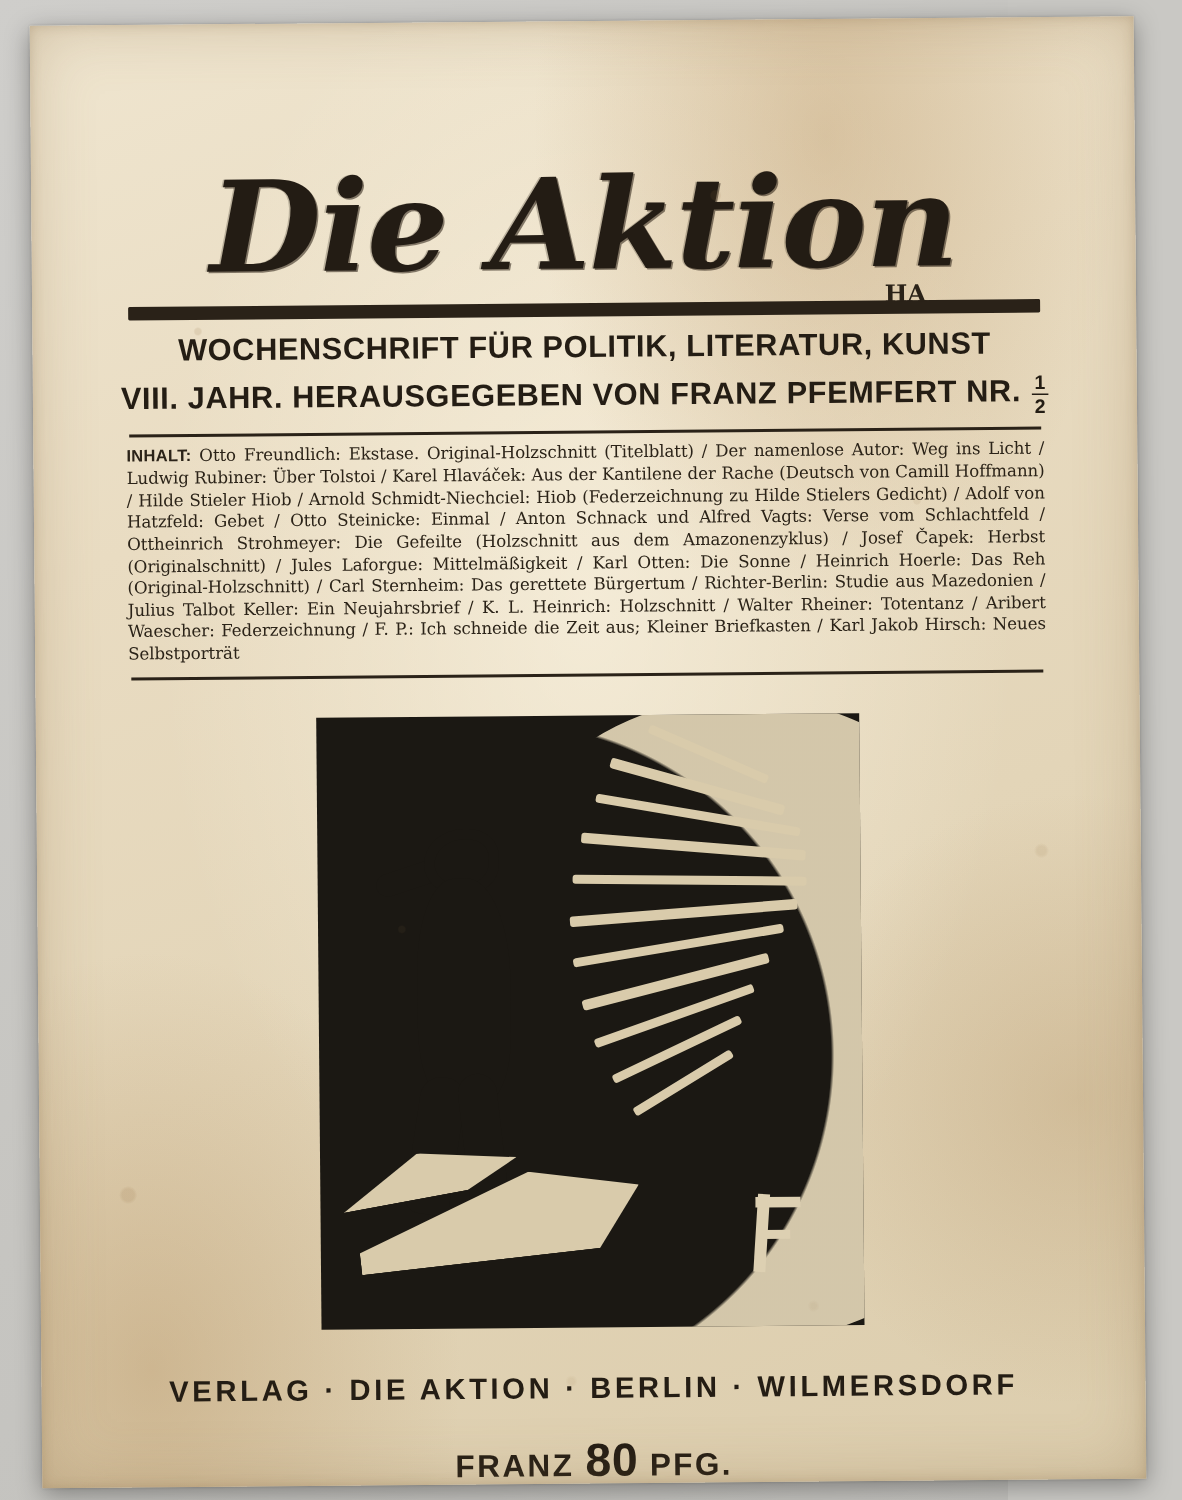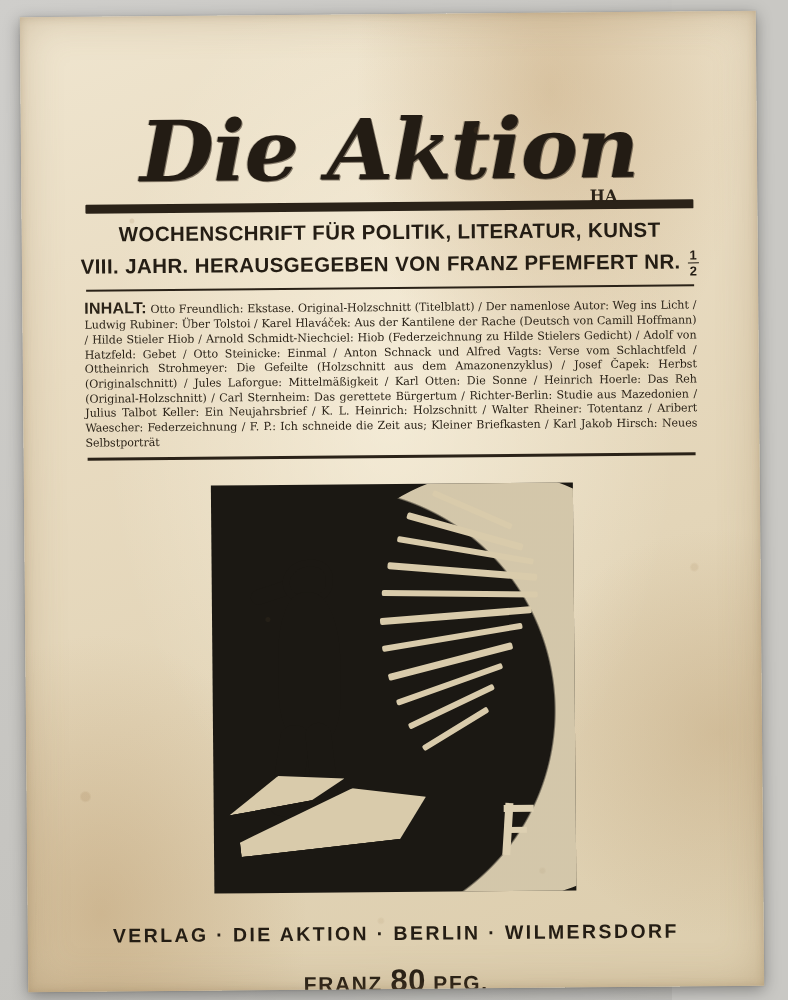--- a/index.html
+++ b/index.html
@@ -140,21 +140,21 @@
   #contents {
     margin-top: 6px;
     font-family: "DejaVu Serif", serif;
     font-size: 11.1px;
     line-height: 1.32;
     color: #2b2318;
     text-align: justify;
     letter-spacing: -0.05px;
     padding: 0 2px;
   }
-  #contents .label { font-family: "Liberation Sans", sans-serif; font-weight: bold; font-size: 16px; letter-spacing: 0.2px; }
+  #contents .label { font-family: "Liberation Sans", sans-serif; font-weight: bold; font-size: 11px; letter-spacing: 0.2px; }
 
   #rule-bot {
     margin: 7px 4px 0 4px;
     height: 2.5px;
     background: #2a2218;
   }
 
   
   #woodcut-wrap {
     margin: 26px auto 0 auto;

